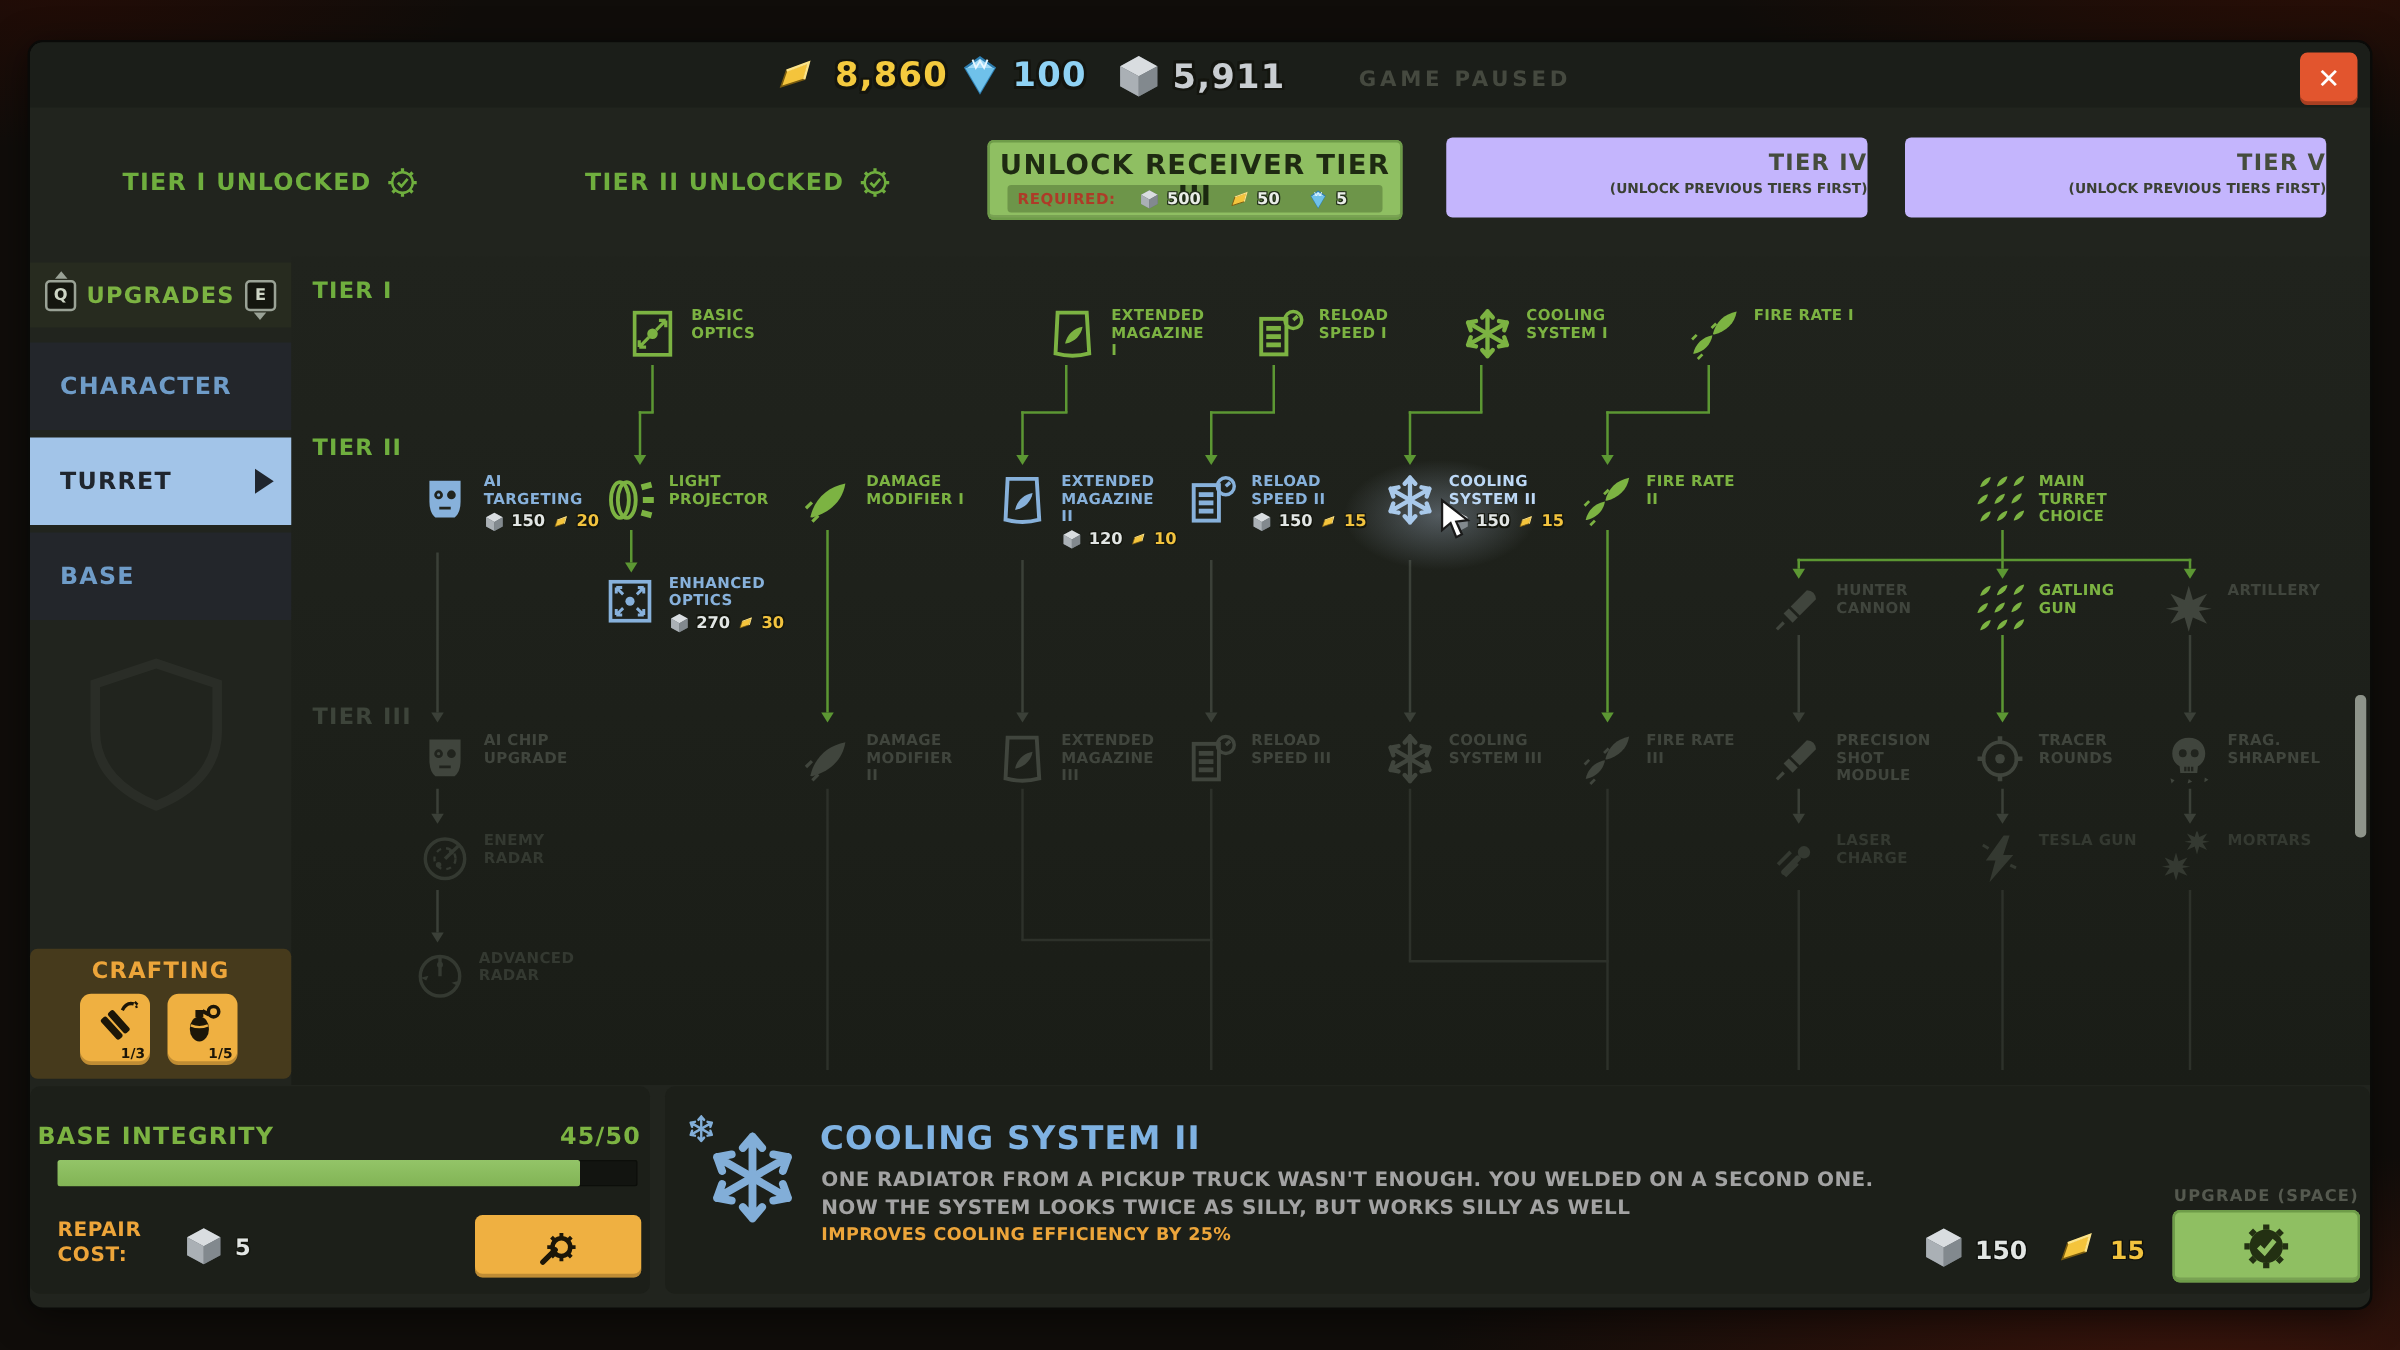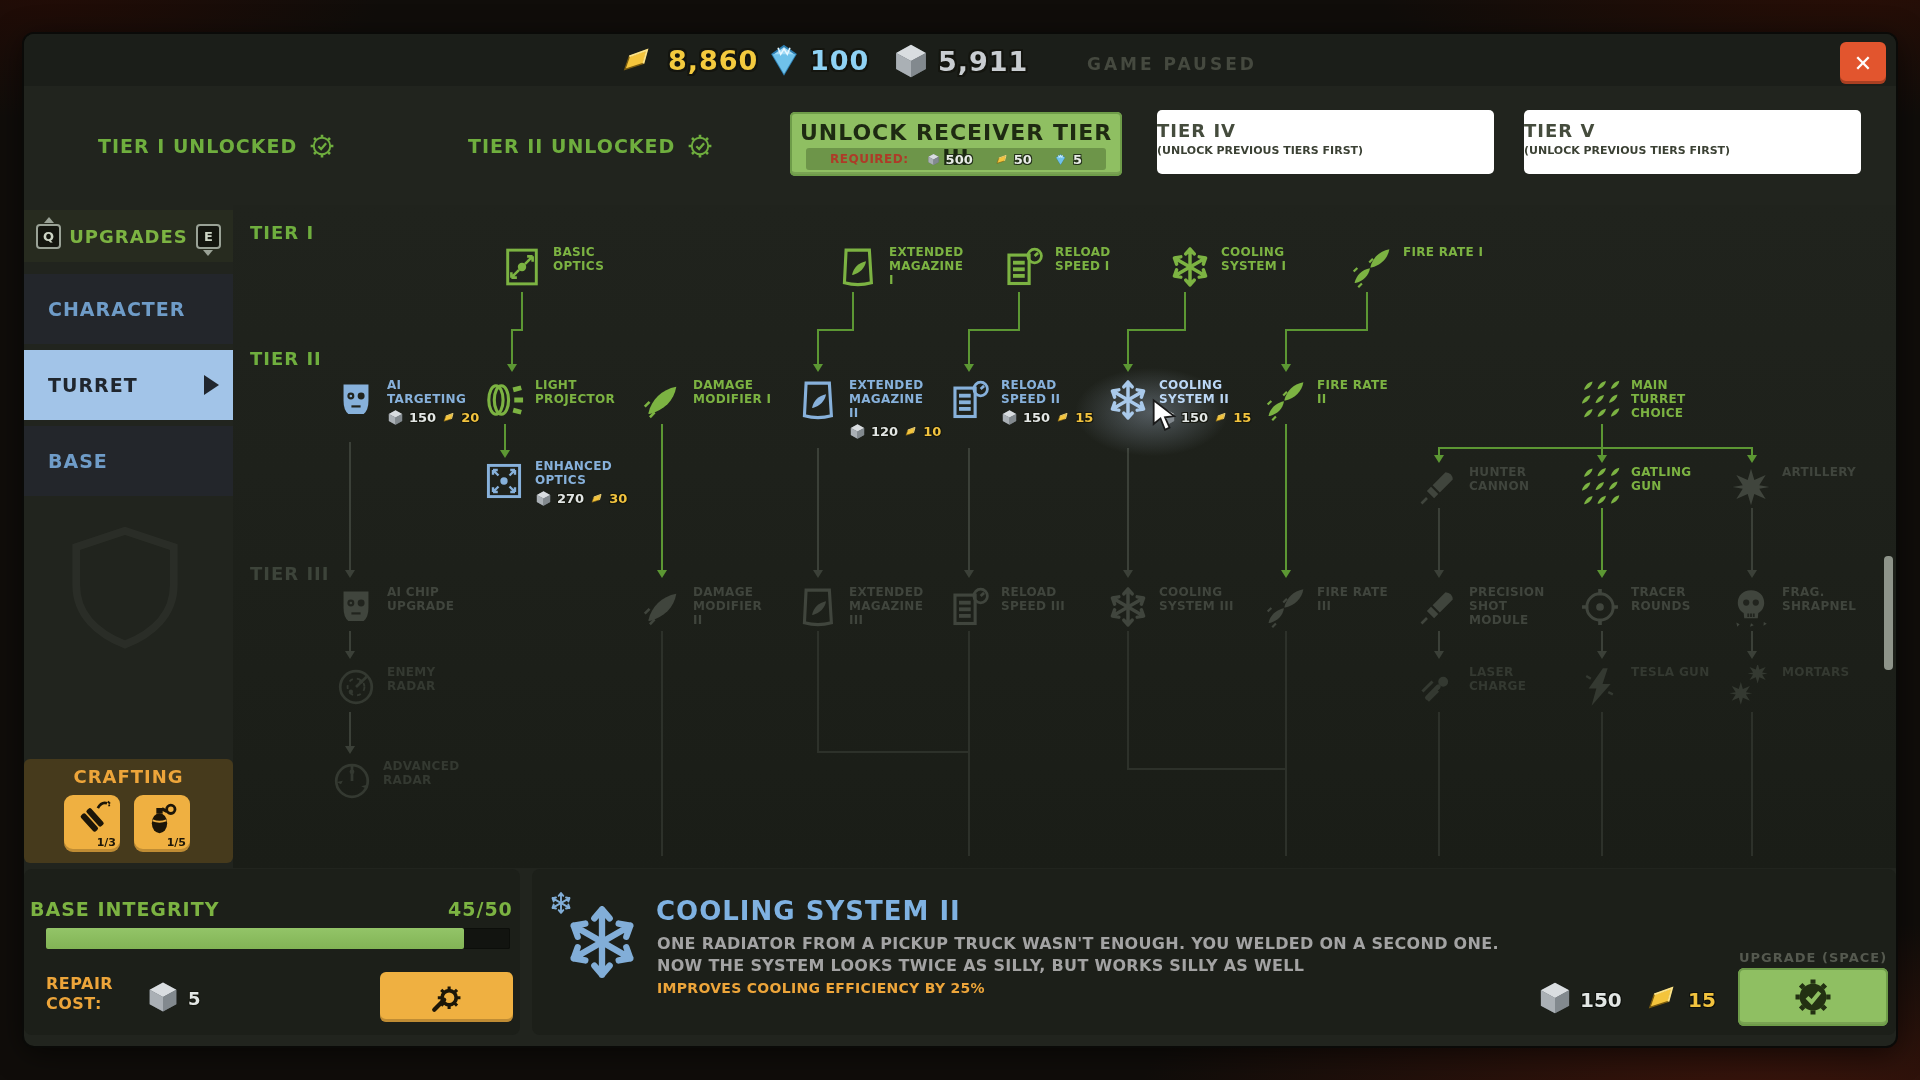--- a/index.html
+++ b/index.html
@@ -22,24 +22,24 @@
   .res{display:flex;align-items:center;gap:8px}
   .resnum{font-size:27px;letter-spacing:1px;text-shadow:-2px -2px 0 #14150f,2px -2px 0 #14150f,-2px 2px 0 #14150f,2px 2px 0 #14150f,0 2px 0 #14150f,0 -2px 0 #14150f,2px 0 0 #14150f,-2px 0 0 #14150f}
   .gold{color:#f4ca3e}.diam{color:#8fd2f4}.metal{color:#c9cdd1}
   .paused{color:#45493f;font-size:17px;letter-spacing:3px}
   .closebtn{width:46px;height:42px;background:#e2552e;border-radius:6px;color:#fff;font-size:22px;display:flex;align-items:center;justify-content:center;cursor:pointer;box-shadow:inset 0 -3px 0 rgba(0,0,0,.25)}
   
   .tierlock{color:#6fae3e;font-size:19px;letter-spacing:1px;display:flex;align-items:center;gap:12px}
   .badge-o{width:26px;height:26px;color:#6fae3e}
   .unlockbtn{left:790px;top:112px;width:332px;height:64px;background:#8fbf62;border-radius:5px;box-shadow:inset 0 0 0 2px #6e9c49, inset 0 -4px 0 rgba(0,0,0,.15);cursor:pointer;text-align:center}
   .unlockbtn .t{color:#1e2a12;font-size:22px;letter-spacing:1px;margin-top:8px}
-  .reqbar{position:absolute;left:16px;top:36px;width:300px;height:22px;background:rgba(20,40,10,.28);border-radius:3px;display:flex;align-items:center;gap:6px;padding:0 24px}
+  .reqbar{position:absolute;left:16px;top:36px;width:300px;height:22px;background:rgba(20,40,10,.28);border-radius:3px;display:flex;align-items:center;gap:6px;padding:0 8px}
   .reqlabel{color:#ae3b28;font-size:12px;letter-spacing:.5px}
   .reqnum{color:#e9ede7;font-size:13px;text-shadow:1px 1px 0 #23301a,-1px -1px 0 #23301a,1px -1px 0 #23301a,-1px 1px 0 #23301a}
-  .tierdim{width:337px;height:64px;background:#ffffff;border-radius:5px;text-align:left;padding-top:10px}
+  .tierdim{width:337px;height:64px;background:#c4b5fd;border-radius:5px;text-align:right;padding-top:10px}
   .tierdim .t{color:#454c3d;font-size:18px;letter-spacing:1px}
   .tierdim .s{color:#3b4134;font-size:11px;margin-top:3px}
   
   .sidehead{left:24px;top:210px;width:209px;height:52px;background:#272b1f;display:flex;align-items:center;justify-content:space-between;padding:0 12px}
   .sidehead .t{color:#7cb342;font-size:18px;letter-spacing:1px}
   .keybadge{width:25px;height:25px;border:2px solid #9aa296;border-radius:4px;background:#14160f;color:#cdd5c5;font-size:13px;display:flex;align-items:center;justify-content:center;position:relative}
   .keybadge .up,.keybadge .dn{position:absolute;left:50%;transform:translateX(-50%);width:0;height:0;border-left:5px solid transparent;border-right:5px solid transparent}
   .keybadge .up{top:-9px;border-bottom:6px solid #9aa296}
   .keybadge .dn{bottom:-9px;border-top:6px solid #9aa296}
   .sideitem{left:24px;width:209px;height:70px;background:#23262b;display:flex;align-items:center;padding-left:24px;color:#6f9cc8;font-size:19px;letter-spacing:1px;cursor:pointer}

